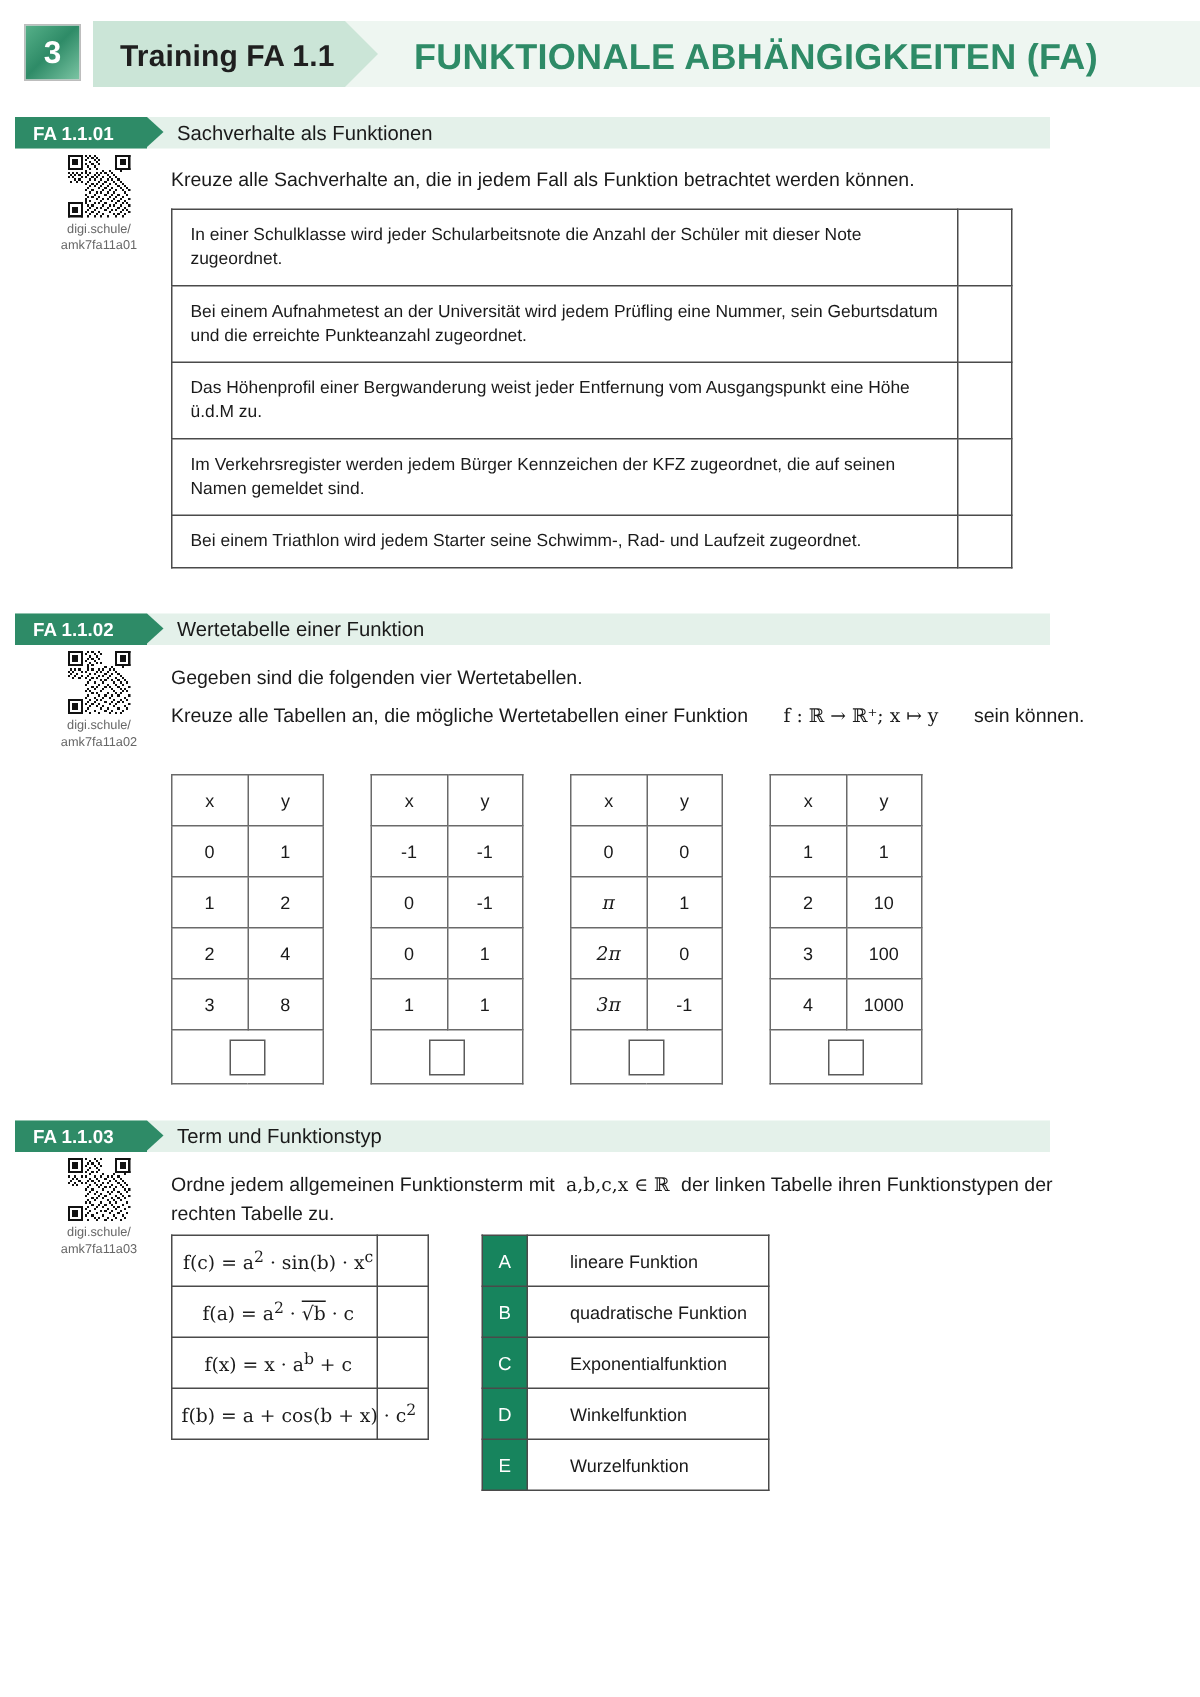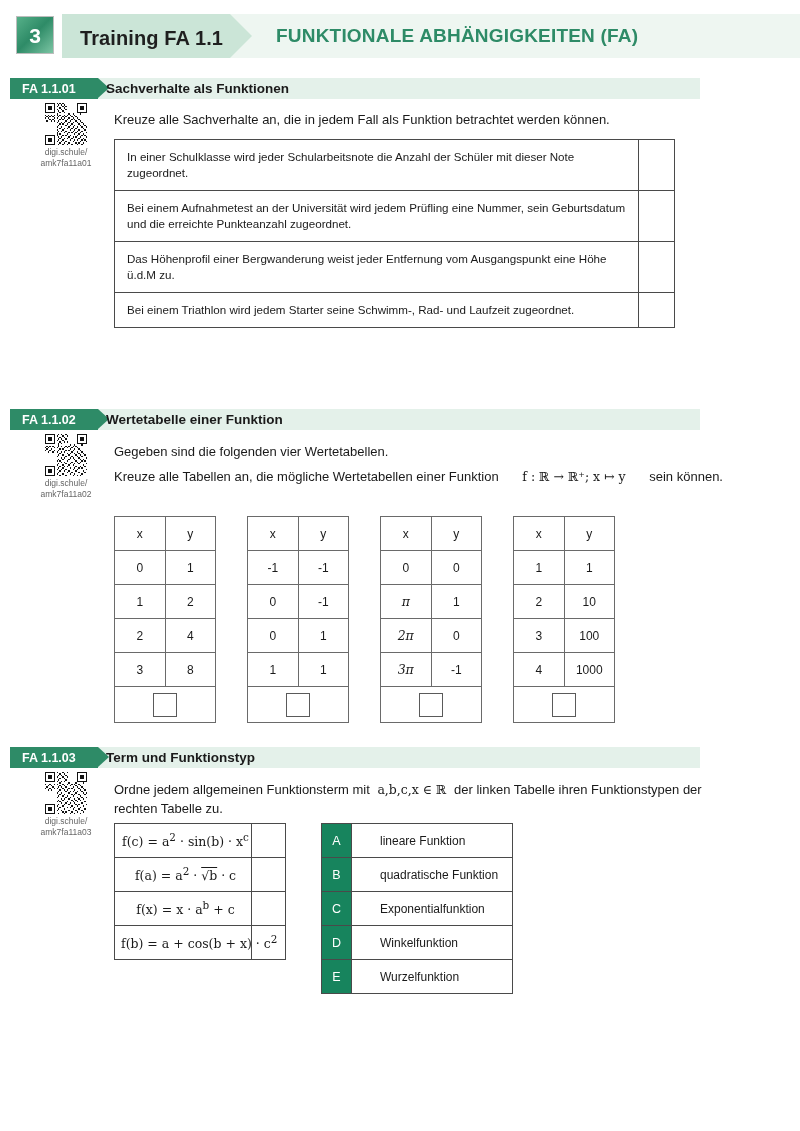--- a/index.html
+++ b/index.html
@@ -63,21 +63,21 @@
     position: absolute;
     left: 80px; top: 13px;
     font-size: 20px;
     font-weight: bold;
     color: #1f1f1f;
     letter-spacing: 0.1px;
   }
   .header-title {
     position: absolute;
     left: 276px; top: 11px;
-    font-size: 19px;
+    font-size: 24px;
     font-weight: bold;
     color: #2e8b67;
     letter-spacing: 0.2px;
     white-space: nowrap;
   }
 
   
   .ex-header {
     position: absolute;
     left: 10px;
@@ -106,23 +106,23 @@
   .ex-tag-label {
     position: absolute;
     left: 12px; top: 4px;
     color: #ffffff;
     font-size: 12.5px;
     font-weight: bold;
     white-space: nowrap;
   }
   .ex-title {
     position: absolute;
-    left: 96px; top: 3px;
+    left: 108px; top: 3px;
     font-size: 13.5px;
-    font-weight: bold;
+    font-weight: normal;
     color: #1a1a1a;
     white-space: nowrap;
   }
 
   
   .qr-block {
     position: absolute;
     left: 28px;
     width: 76px;
     text-align: center;
@@ -548,20 +548,24 @@
     </tr>
     <tr>
       <td class="stmt-text">Bei einem Aufnahmetest an der Universität wird jedem Prüfling eine Nummer, sein Geburtsdatum und die erreichte Punkteanzahl zugeordnet.</td>
       <td class="stmt-box"></td>
     </tr>
     <tr>
       <td class="stmt-text">Das Höhenprofil einer Bergwanderung weist jeder Entfernung vom Ausgangspunkt eine Höhe ü.d.M zu.</td>
       <td class="stmt-box"></td>
     </tr>
     <tr>
+      <td class="stmt-text">Im Verkehrsregister werden jedem Bürger Kennzeichen der KFZ zugeordnet, die auf seinen Namen gemeldet sind.</td>
+      <td class="stmt-box"></td>
+    </tr>
+    <tr>
       <td class="stmt-text">Bei einem Triathlon wird jedem Starter seine Schwimm-, Rad- und Laufzeit zugeordnet.</td>
       <td class="stmt-box"></td>
     </tr>
   </tbody>
 </table>
 
 <div class="ex-header" style="top:409px;">
   <div class="ex-header-bg"></div>
   <div class="ex-tag"></div>
   <div class="ex-tag-arrow"></div>

